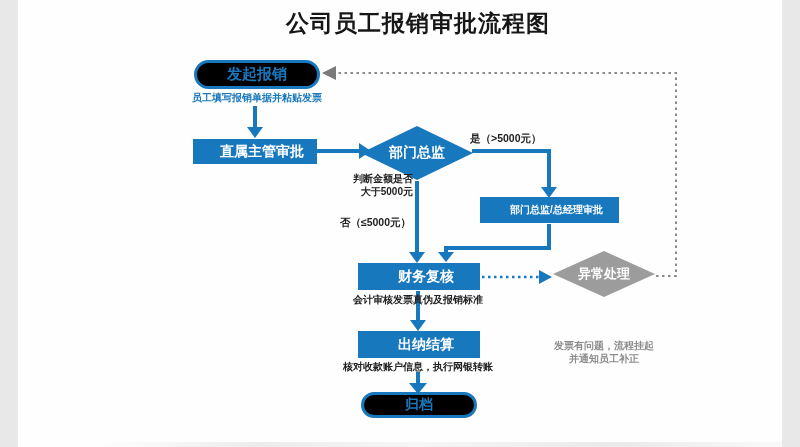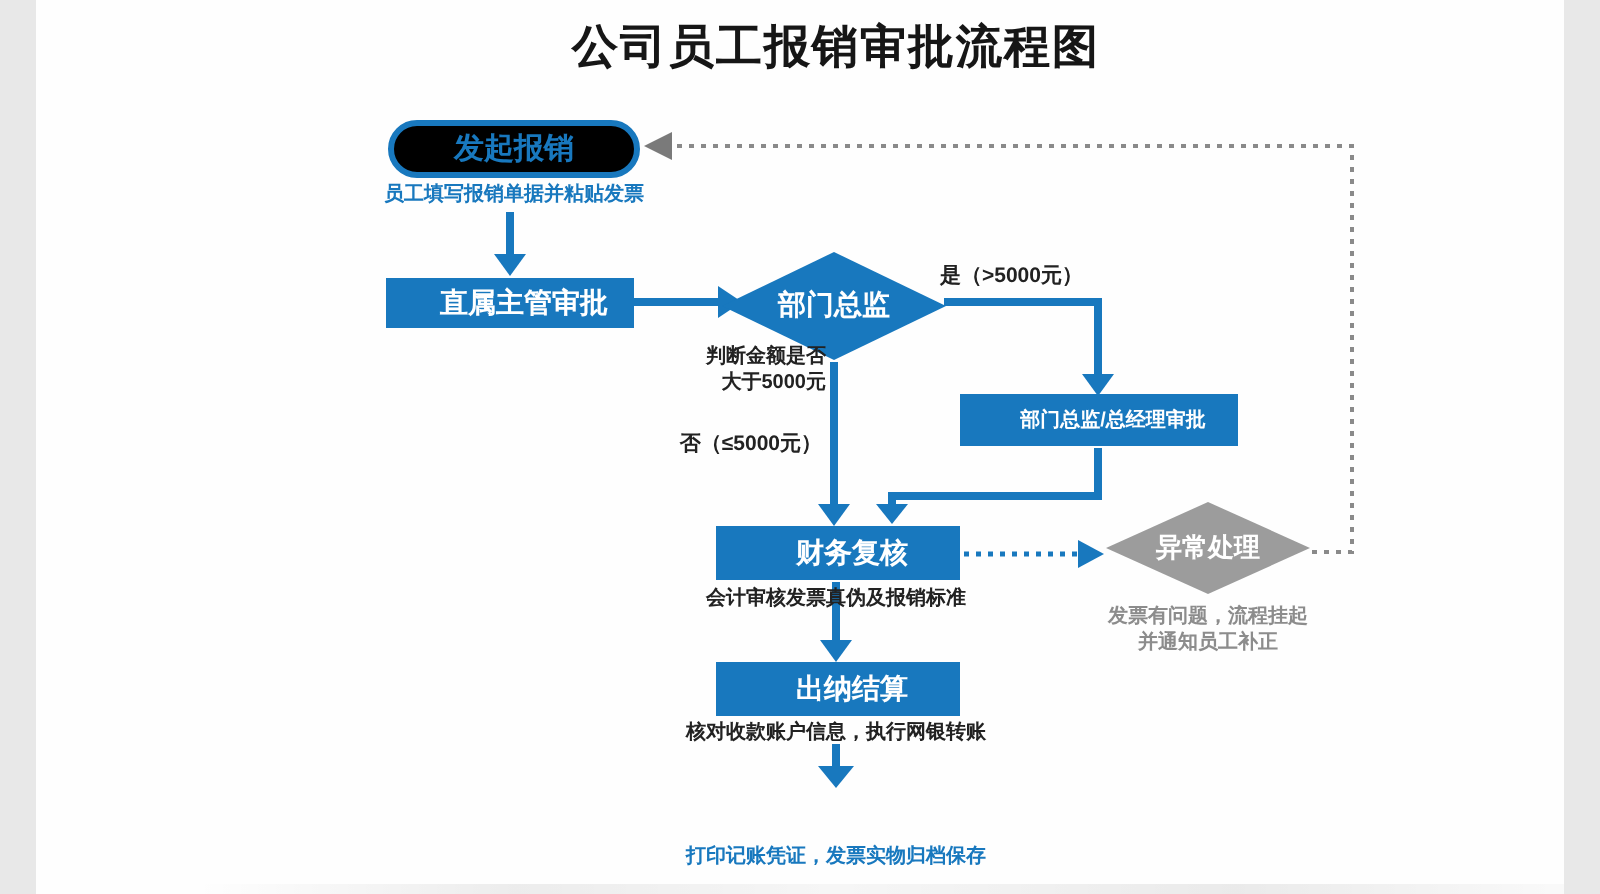--- a/index.html
+++ b/index.html
@@ -28,21 +28,21 @@
     clip-path:polygon(50% 0,100% 50%,50% 100%,0 50%);
     color:#fff;font-weight:700;font-size:14px;
   }
   .diamond.blue{background:var(--blue);}
   .diamond.gray{background:#9c9c9c;font-size:13px;}
   .cap{
     position:absolute;font-size:10px;font-weight:700;color:#222;
     text-align:center;line-height:12.5px;
   }
   .cap.blue{color:var(--blue);}
-  .cap.gray{color:#8c8c8c;}
+  .cap.gray{color:#8c8c8c;margin-top:37px;}
   .edge-label{
     position:absolute;font-size:10.5px;font-weight:700;color:#222;line-height:12px;
   }
   .right{text-align:right;}
   .bottom-artifact{
     position:absolute;left:0;bottom:0;width:800px;height:5px;
     background:linear-gradient(to right,rgba(0,0,0,0) 10%,rgba(0,0,0,0.07) 30%,rgba(0,0,0,0.03) 50%,rgba(0,0,0,0.08) 75%,rgba(0,0,0,0.02) 95%);
   }
 </style>
 </head>
@@ -115,16 +115,18 @@
   <div class="cap gray" style="left:506px;top:303px;width:160px">
     <span>发票有问题，流程挂起</span><br>
     <span>并通知员工补正</span>
   </div>
 
   <div class="node box" style="left:340px;top:331px;width:122px;height:27px">
     <span>出纳结算</span>
   </div>
   <div class="cap" style="left:320px;top:361px;width:160px">核对收款账户信息，执行网银转账</div>
 
-  <div class="cap blue" style="left:316px;top:423px;width:168px">打印记账凭证，发票实物归档保存</div>
+  <div class="node stadium" style="left:343px;top:392px;width:116px;height:26px;font-size:14px">
+    <span>归档</span>
+  </div>
 
   <div class="bottom-artifact"></div>
 </div>
 
 </body></html>

